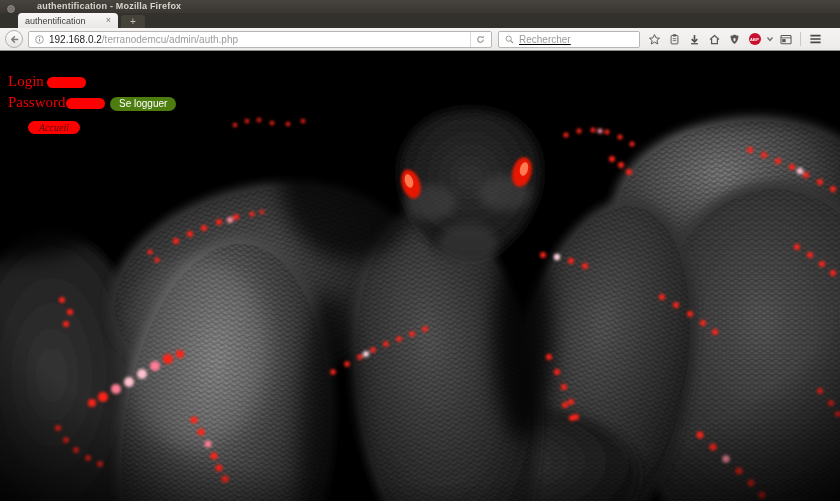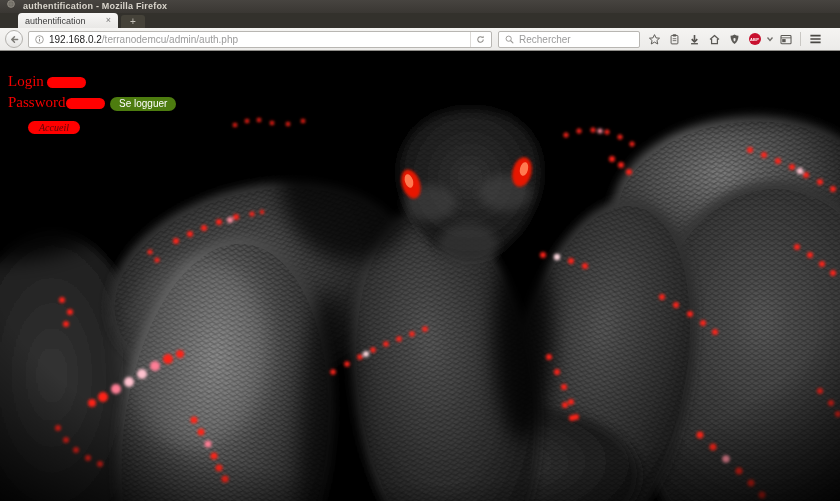--- a/index.html
+++ b/index.html
@@ -2,21 +2,21 @@
 <html><head>
 <meta charset="utf-8">
 <style>
   * { margin:0; padding:0; box-sizing:border-box; }
   html,body { width:840px; height:501px; overflow:hidden; background:#000;
               font-family:"Liberation Sans", sans-serif; }
   .window { width:840px; height:501px; display:flex; flex-direction:column; }
 
   
   .titlebar { height:13px; background:linear-gradient(#474440,#3a3733);
-              display:flex; align-items:flex-start; padding-left:7px; gap:8px; flex:0 0 13px; }
+              display:flex; align-items:flex-end; padding-left:7px; gap:22px; flex:0 0 13px; }
   .titlebar .ticon { width:8px; height:8px; border-radius:50%；}
   .title-text { color:#d9d5cc; font-size:9px; font-weight:bold; letter-spacing:.2px; line-height:13px; }
 
   
   .tabbar { height:15px; background:#33312c; display:flex; align-items:flex-end; flex:0 0 15px; }
   .tab { height:15px; width:100px; margin-left:18px; background:linear-gradient(#f8f7f6,#e9e8e6);
          border-radius:4px 4px 0 0; display:flex; align-items:center; padding:0 7px; gap:4px; }
   .tab-label { font-size:9px; color:#3c3c3c; flex:1; white-space:nowrap; overflow:hidden; }
   .tab-close { font-size:9px; color:#777; line-height:9px; }
   .newtab { width:24px; height:13px; margin-left:3px; background:#454239; border-radius:3px 3px 0 0;
@@ -27,21 +27,21 @@
              border-bottom:1px solid #8f8d89; display:flex; align-items:center; padding:0 5px; }
   .backbtn { width:18px; height:18px; border-radius:50%; border:1px solid #b3b1ad;
              background:linear-gradient(#fdfdfd,#e7e6e4); display:flex; align-items:center;
              justify-content:center; flex:0 0 18px; }
   .urlbar { height:17px; width:464px; margin-left:5px; background:#fff; border:1px solid #b8b6b2;
             border-radius:2px; display:flex; align-items:center; padding:0 5px; gap:4px; }
   .url-text { font-size:10px; white-space:nowrap; overflow:hidden; flex:1; }
   .url-host { color:#1d1d1d; } .url-path { color:#9b9b9b; }
   .reload { border-left:1px solid #dcdad7; padding-left:4px; height:100%; display:flex; align-items:center; }
   .searchbar { height:17px; width:142px; margin-left:6px; background:#fff; border:1px solid #b8b6b2;
-               border-radius:2px; display:flex; align-items:center; padding:0 5px; gap:4px; }
+               border-radius:2px; display:flex; align-items:center; padding:0 5px; gap:4px;text-decoration:underline; }
   .search-ph { font-size:10px; color:#9b9b9b; white-space:nowrap; }
   .actions { display:flex; align-items:center; gap:3px; margin-left:6px; }
   .tbtn { width:17px; height:17px; display:flex; align-items:center; justify-content:center; border-radius:2px; }
   .abp { width:12px; height:12px; border-radius:50%; background:#c8102e; display:flex;
          align-items:center; justify-content:center; }
   .abp span { color:#fff; font-size:4px; font-weight:bold; letter-spacing:.2px; }
   .sep { width:1px; height:14px; background:#c9c7c3; margin:0 3px; }
 
   
   .content { position:relative; height:450px; flex:1; background:#000; overflow:hidden; }

